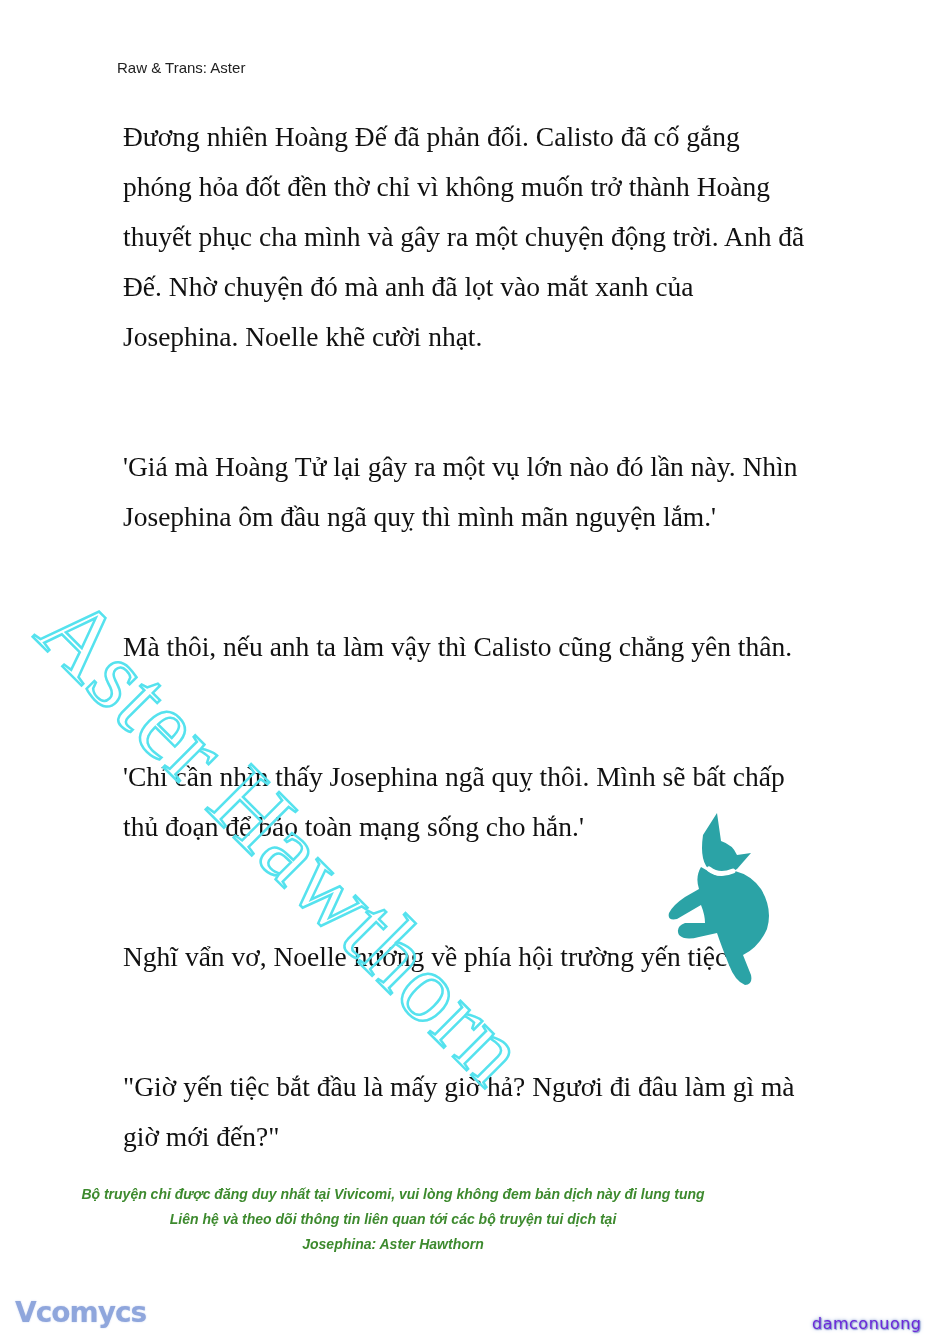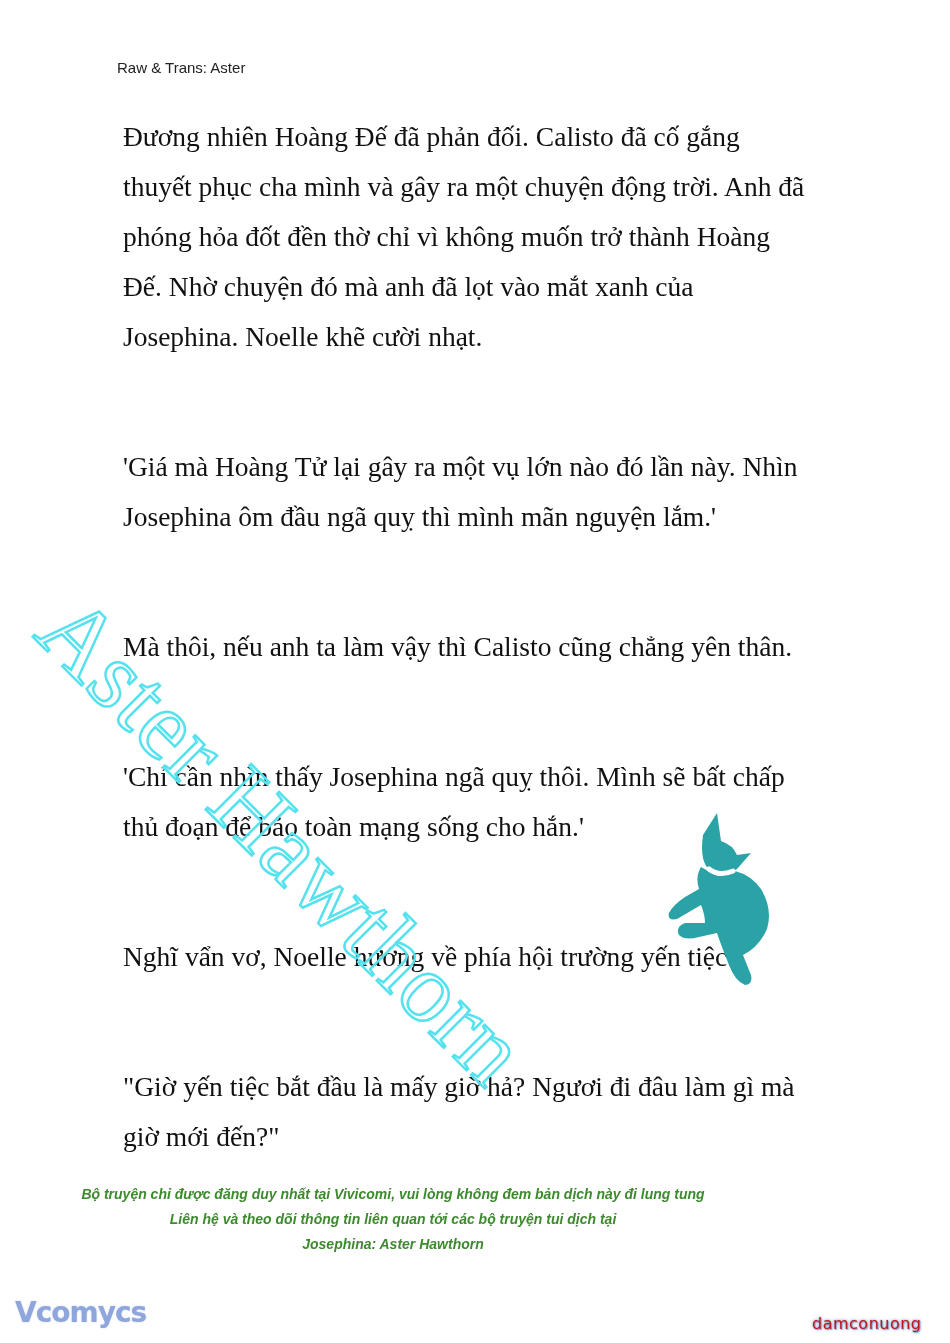--- a/index.html
+++ b/index.html
@@ -34,37 +34,37 @@
       font-size: 14px; color: #3d8a2e; line-height: 25px;
     }
     .logo-left {
       position: absolute; left: 15px; top: 1296px;
       font-family: "DejaVu Sans", sans-serif; font-weight: bold;
       font-size: 28px; color: #8fa6dc; letter-spacing: -1px;
       text-shadow: 0 0 2px #c9d4f0;
     }
     .logo-right {
       position: absolute; left: 812px; top: 1314px;
-      font-family: "DejaVu Sans", sans-serif; font-size: 16px; color: #b91c1c;
+      font-family: "DejaVu Sans", sans-serif; font-size: 16px; color: #6d28d9;
       text-shadow: 0 0 2px #7f95c8, 0 0 4px #a6b6de, 1px 1px 1px #8aa0d0;
       letter-spacing: 0.5px;
     }
   </style>
 </head>
 <body>
 
 <div>
 
   <div class="header-credit">Raw &amp; Trans: Aster</div>
 
   <div class="body-text">
     <div class="para">
       <div>Đương nhiên Hoàng Đế đã phản đối. Calisto đã cố gắng</div>
+      <div>phóng hỏa đốt đền thờ chỉ vì không muốn trở thành Hoàng</div>
       <div>thuyết phục cha mình và gây ra một chuyện động trời. Anh đã</div>
-      <div>phóng hỏa đốt đền thờ chỉ vì không muốn trở thành Hoàng</div>
       <div>Đế. Nhờ chuyện đó mà anh đã lọt vào mắt xanh của</div>
       <div>Josephina. Noelle khẽ cười nhạt.</div>
     </div>
     <div class="gap"></div>
     <div class="para">
       <div>'Giá mà Hoàng Tử lại gây ra một vụ lớn nào đó lần này. Nhìn</div>
       <div>Josephina ôm đầu ngã quỵ thì mình mãn nguyện lắm.'</div>
     </div>
     <div class="gap"></div>
     <div class="para">

